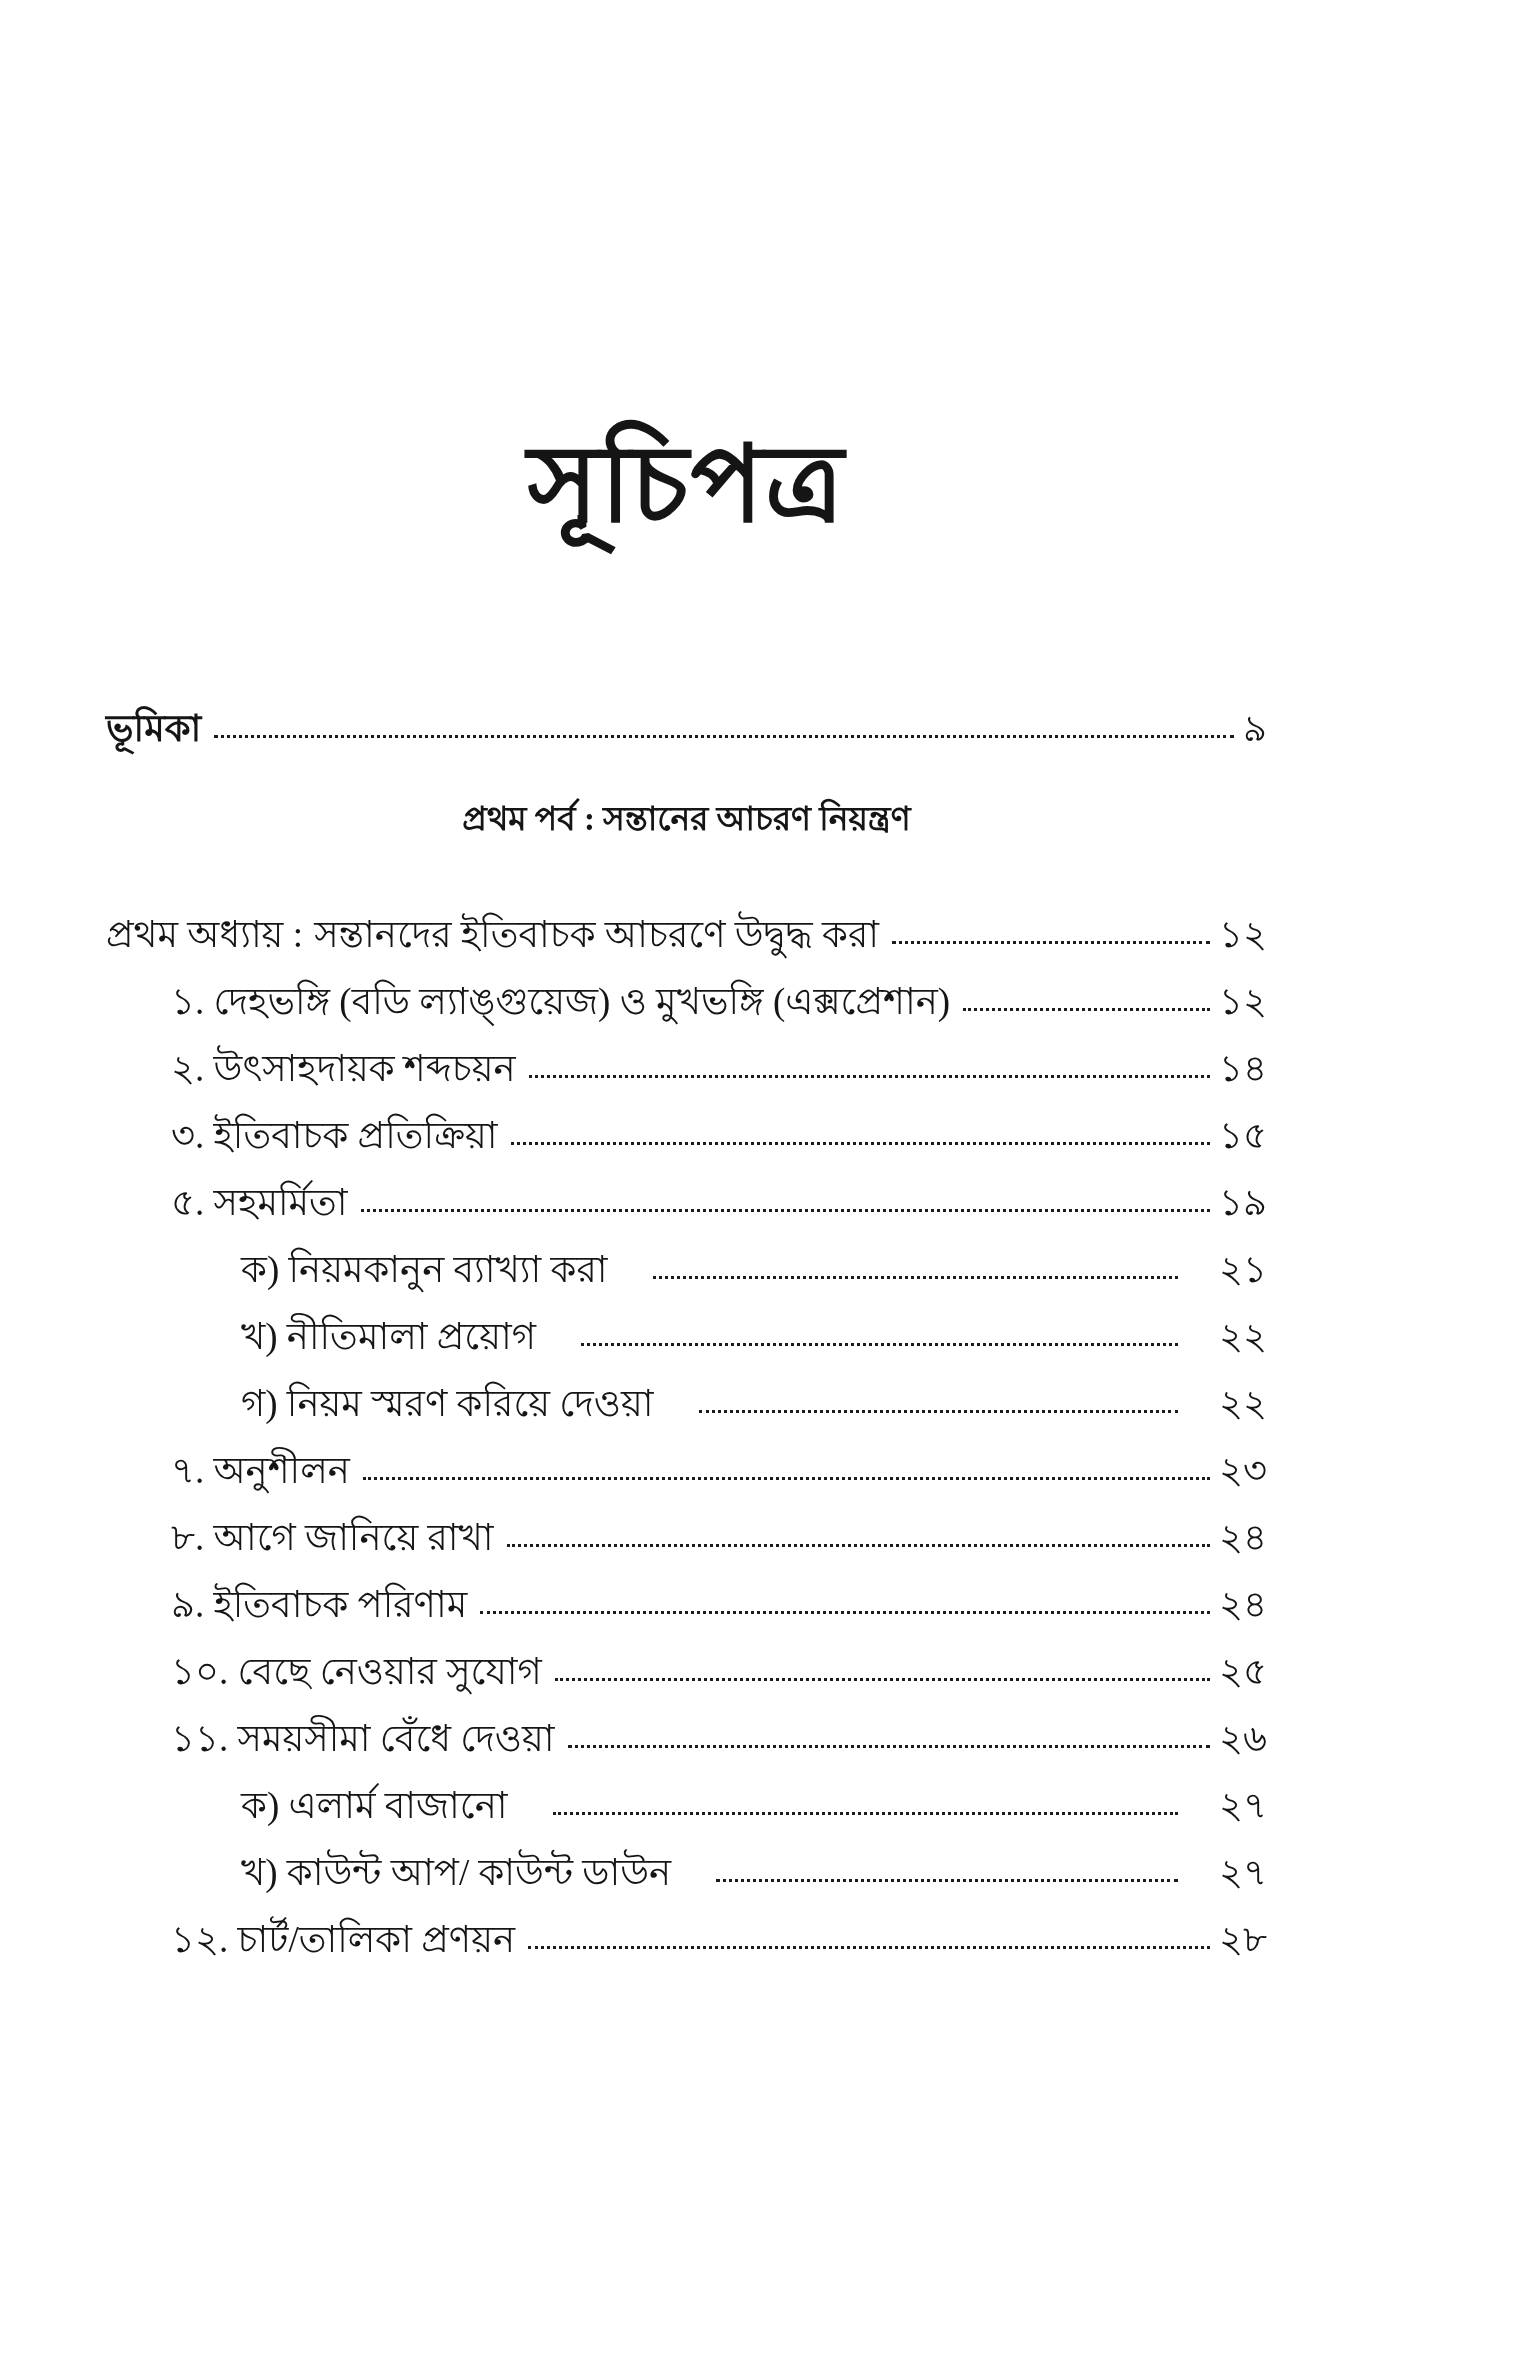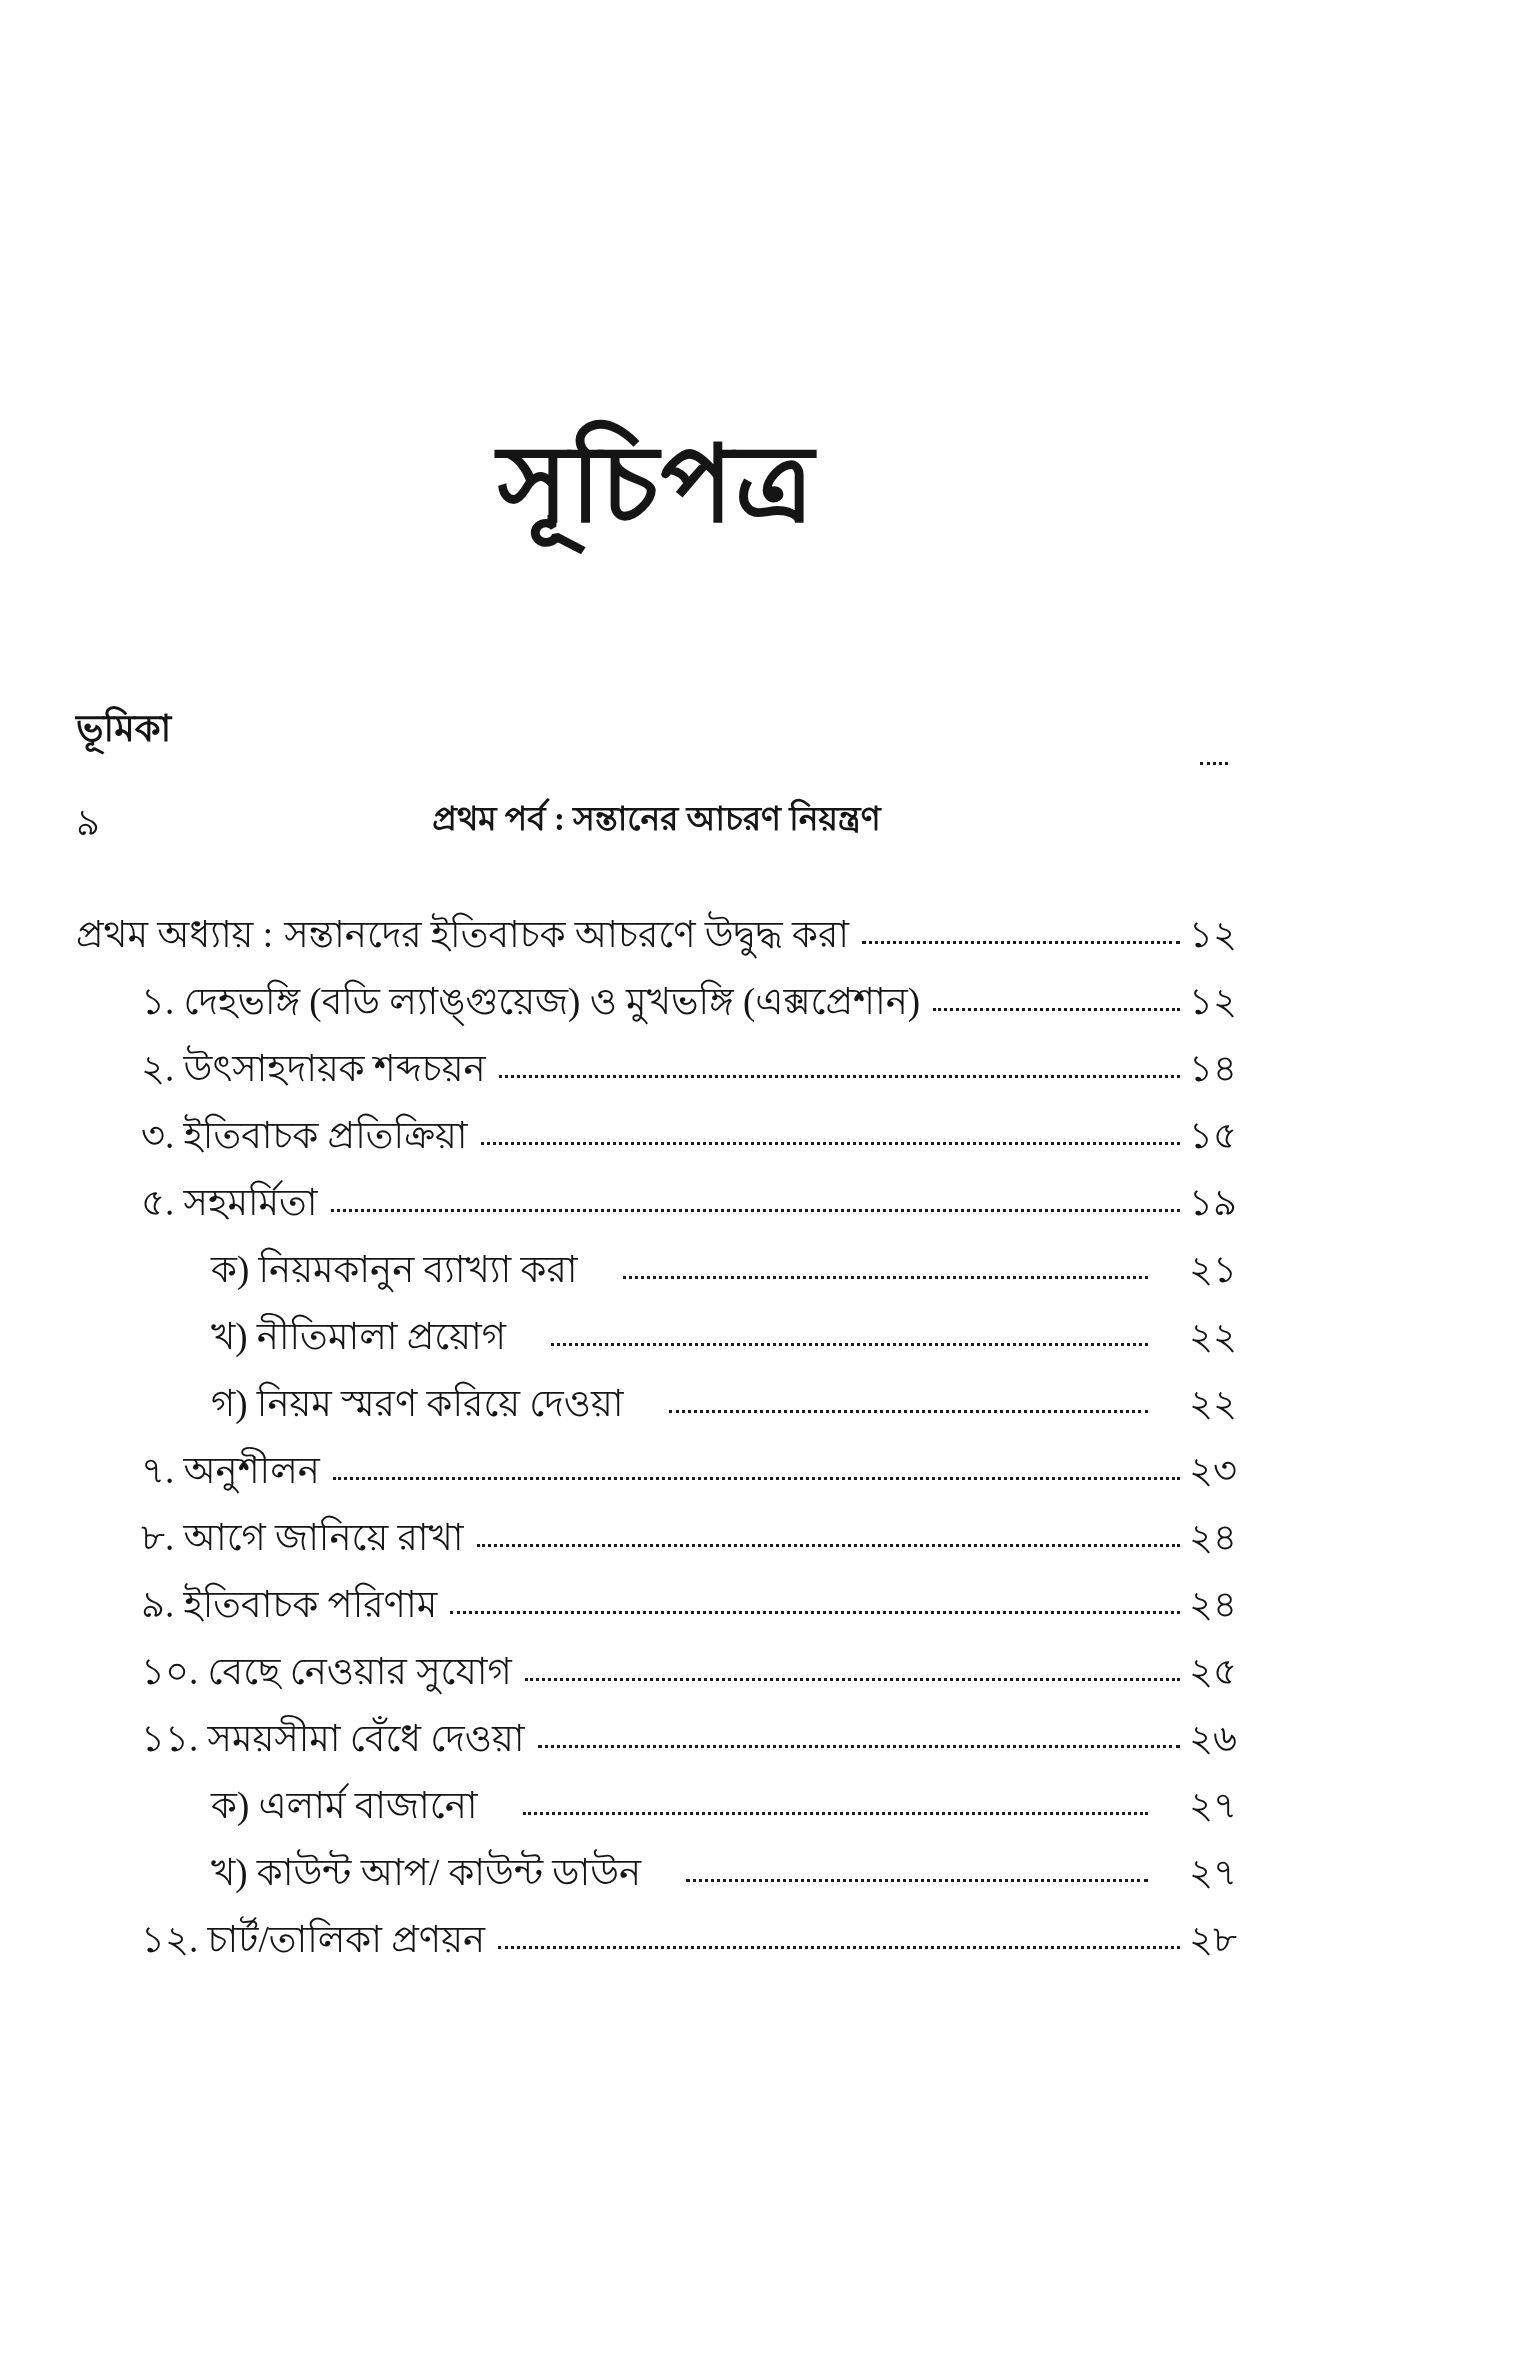--- a/index.html
+++ b/index.html
@@ -8,42 +8,42 @@
     background:#ffffff;
   }
   .page {
     position:relative;
     width:1538px; height:2377px;
     background:#ffffff;
     color:#151515;
     overflow:hidden;
   }
   .content {
-    margin-left:76px;
+    margin-left:106px;
     width:1161px;
   }
   .doc-title {
     margin-top:373px;
     height:224px;
     line-height:224px;
     font-size:107px;
     font-weight:700;
     text-align:center;
     letter-spacing:1.9px;
     white-space:nowrap;
   }
   .row {
     display:flex;
     align-items:baseline;
     height:67px;
     line-height:67px;
     font-size:37px;
     white-space:nowrap;
   }
-  .intro-row { margin-top:98px;flex-direction:column; }
+  .intro-row { margin-top:98px; }
   .intro-row .label { font-weight:700; }
   .part-heading {
     margin-top:28px;
     height:58px;
     line-height:58px;
     font-size:33px;
     font-weight:700;
     text-align:center;
     white-space:nowrap;
   }

